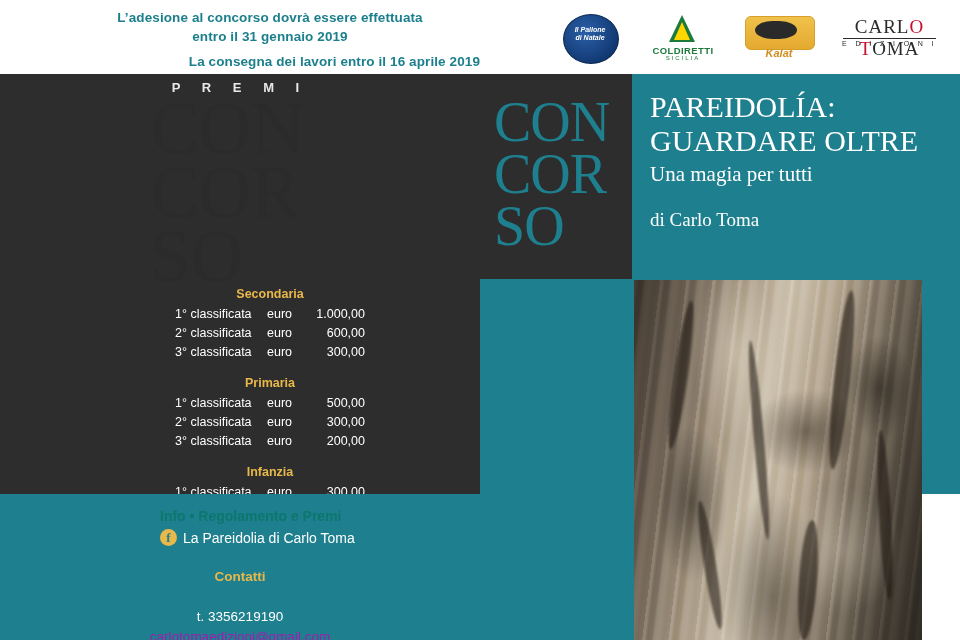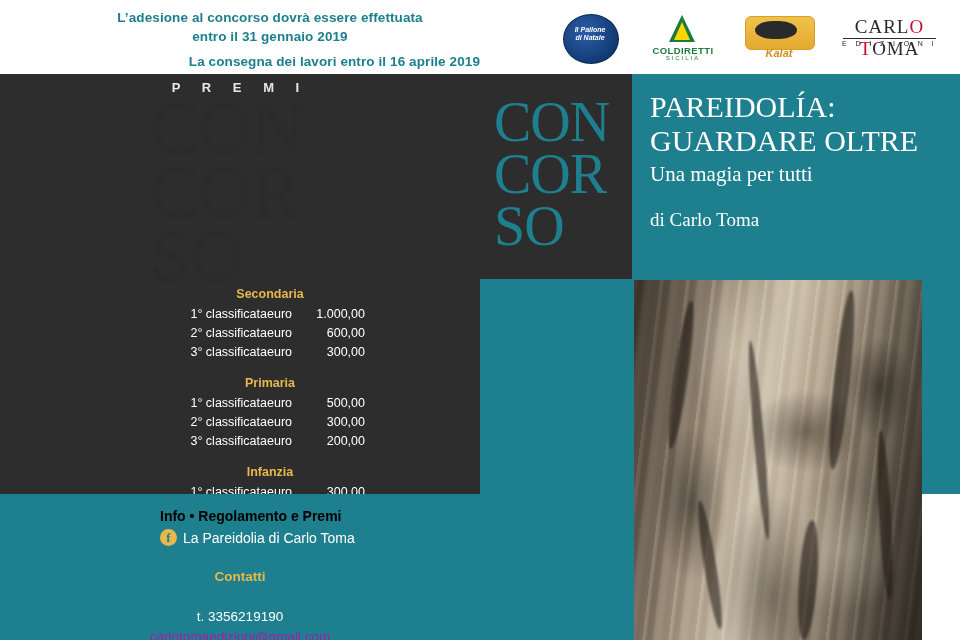--- a/index.html
+++ b/index.html
@@ -121,21 +121,21 @@
     position:absolute;left:0;top:285px;width:540px;
     color:#ffffff;
     font-size:12.5px;
     line-height:19px;
   }
   .pgroup{margin-bottom:12px;}
   .pgroup-title{
     text-align:center;color:#e8b84b;font-weight:bold;font-size:12.5px;margin-bottom:1px;
   }
   .prow{display:flex;justify-content:center;}
-  .prow .pos{width:92px;text-align:right;}
+  .prow .pos{width:92px;text-align:left;}
   .prow .cur{width:36px;text-align:left;}
   .prow .amt{width:62px;text-align:right;}
 
   
   .teal-band{
     position:absolute;left:480px;top:74px;width:480px;height:420px;
     background:#1e7f8e;
   }
   .dark-block{
     position:absolute;left:480px;top:74px;width:152px;height:205px;
@@ -162,21 +162,21 @@
     overflow:hidden;background:#8a8071;
   }
 
   
   .bottom{
     position:absolute;left:0;top:494px;width:634px;height:146px;
     background:#1e7f8e;
   }
   .info-line{
     position:absolute;left:160px;top:508px;
-    color:#000000;font-size:14px;font-weight:bold;
+    color:#0f766e;font-size:14px;font-weight:bold;
   }
   .fb-line{
     position:absolute;left:160px;top:529px;
     color:#ffffff;font-size:14px;
     display:flex;align-items:center;
   }
   .fb-icon{
     width:17px;height:17px;border-radius:50%;
     background:#e8b84b;color:#1e7f8e;
     font-family:"Liberation Serif", serif;font-weight:bold;font-size:13px;

